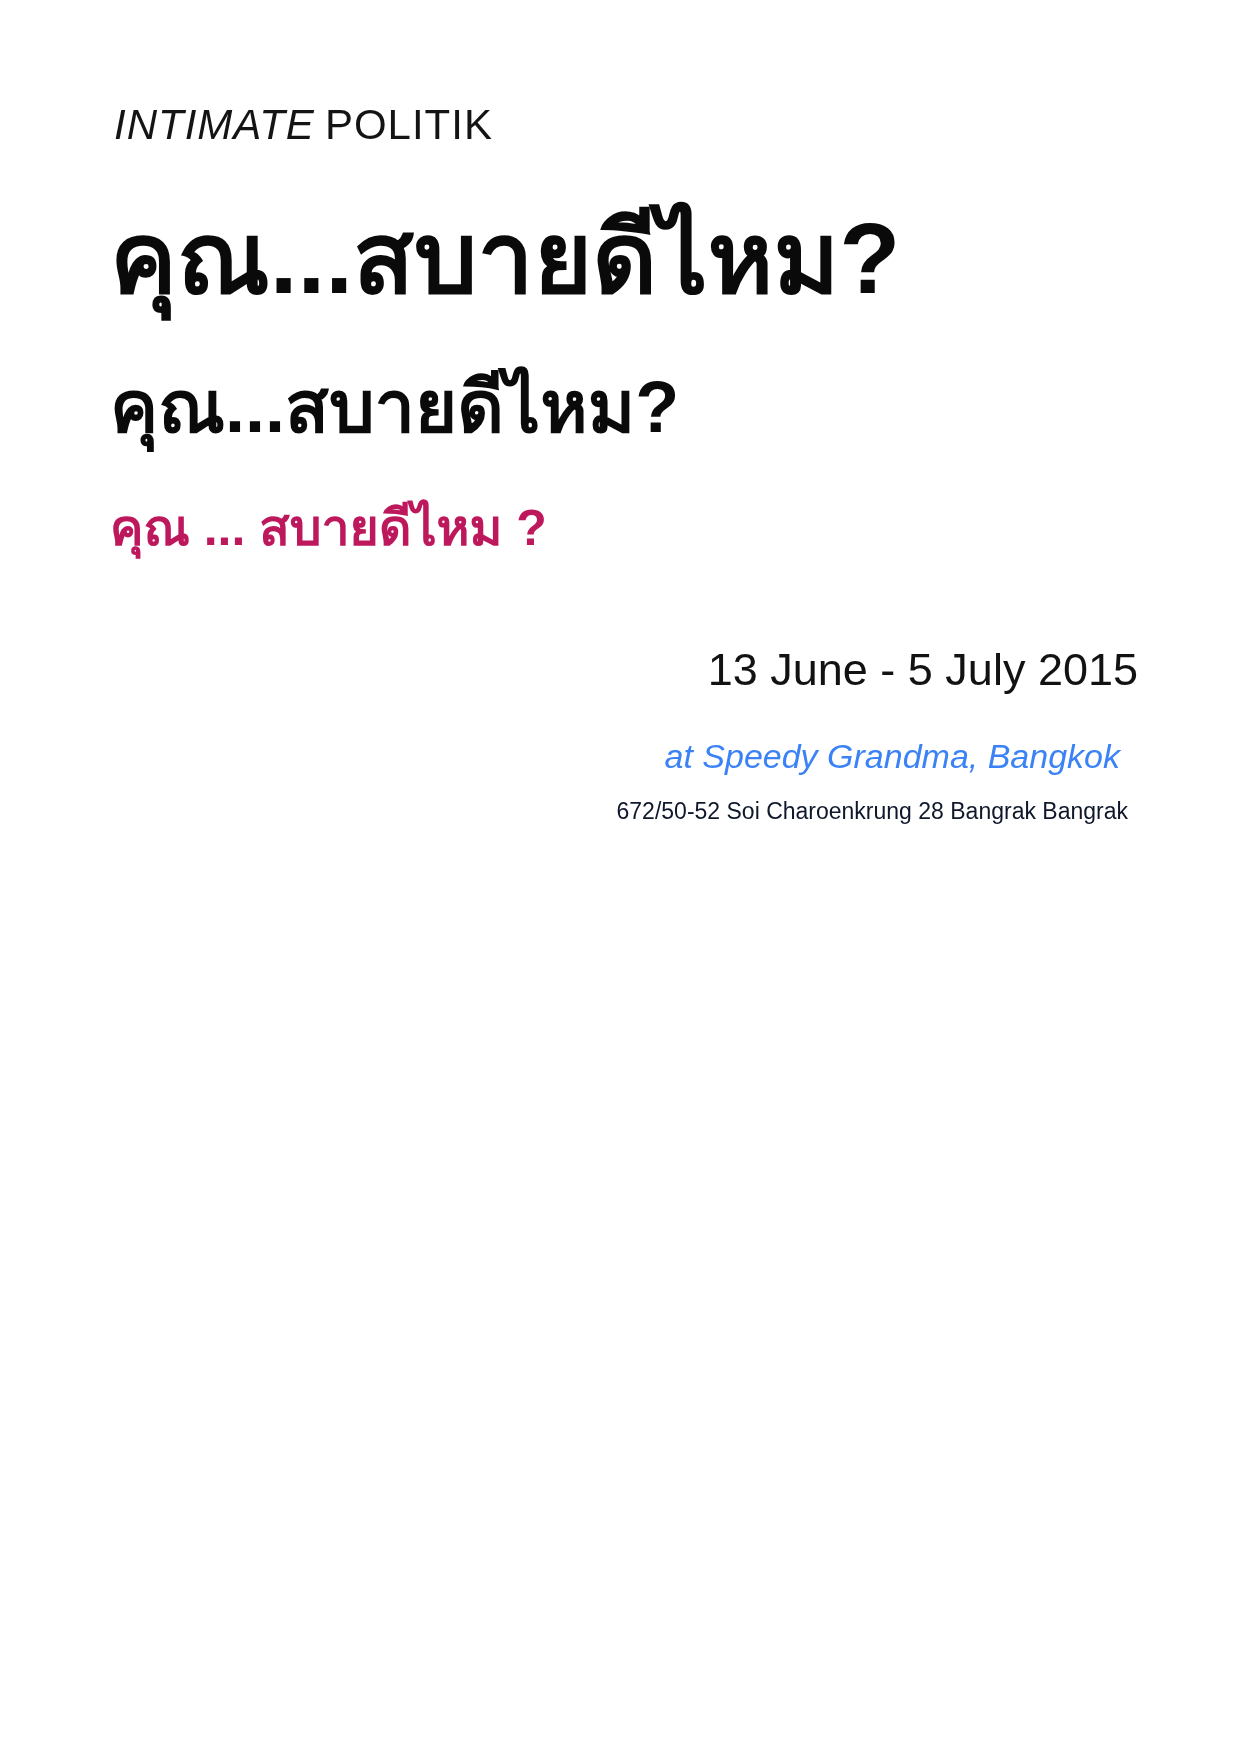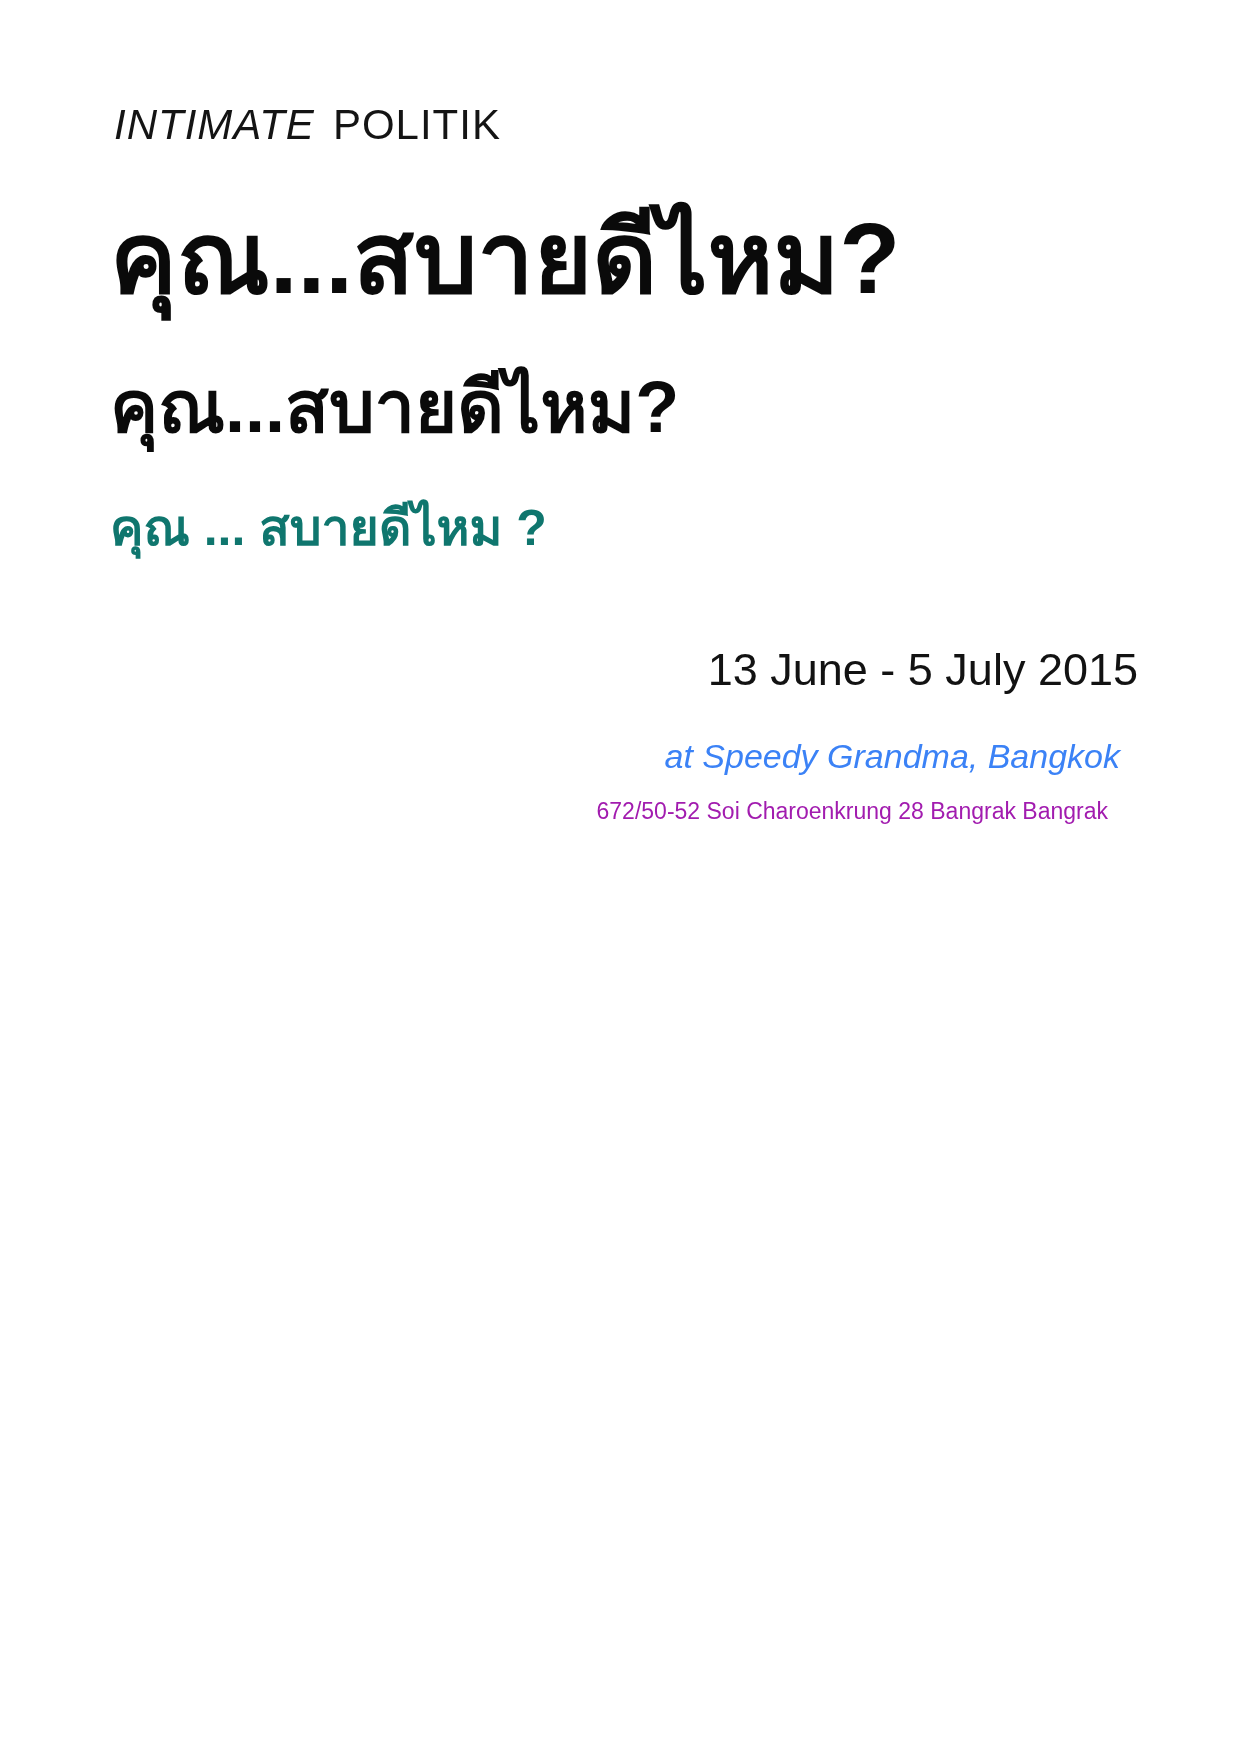--- a/index.html
+++ b/index.html
@@ -29,21 +29,21 @@
     color: #141414;
   }
   .brand .brand-first {
     font-style: italic;
     font-weight: 300;
     text-align: center;
   }
   .brand .brand-second {
     font-style: normal;
     font-weight: 500;
-    margin-left: 18px;
+    margin-left: 10px;
   }
 
   
   .thai-line-1 {
     left: 110px;
     top: 196px;
     font-size: 100px;
     font-weight: 700;
     line-height: 1.25;
     white-space: nowrap;
@@ -58,21 +58,21 @@
     white-space: nowrap;
     color: #0a0a0a;
   }
   .thai-line-3 {
     left: 110px;
     top: 496px;
     font-size: 50px;
     font-weight: 700;
     line-height: 1.3;
     white-space: nowrap;
-    color: #0f766e;
+    color: #be185d;
   }
 
   
   .event-date {
     right: 102px;
     top: 643px;
     font-size: 45px;
     font-weight: 500;
     line-height: 1.2;
     text-align: right;
@@ -84,28 +84,28 @@
     top: 736px;
     font-size: 34px;
     font-weight: 500;
     line-height: 1.2;
     text-align: right;
     white-space: nowrap;
     color: #3b82f6;
     font-style: italic;
   }
   .event-address {
-    right: 132px;
+    right: 112px;
     top: 798px;
     font-size: 23px;
     font-weight: 400;
     line-height: 1.2;
     text-align: right;
     white-space: nowrap;
-    color: #a21caf;
+    color: #0f172a;
   }
 </style>
 </head>
 <body>
 
 <div class="page">
 
   <div class="abs brand">
     <span class="brand-first">INTIMATE</span><span class="brand-second">POLITIK</span>
   </div>

